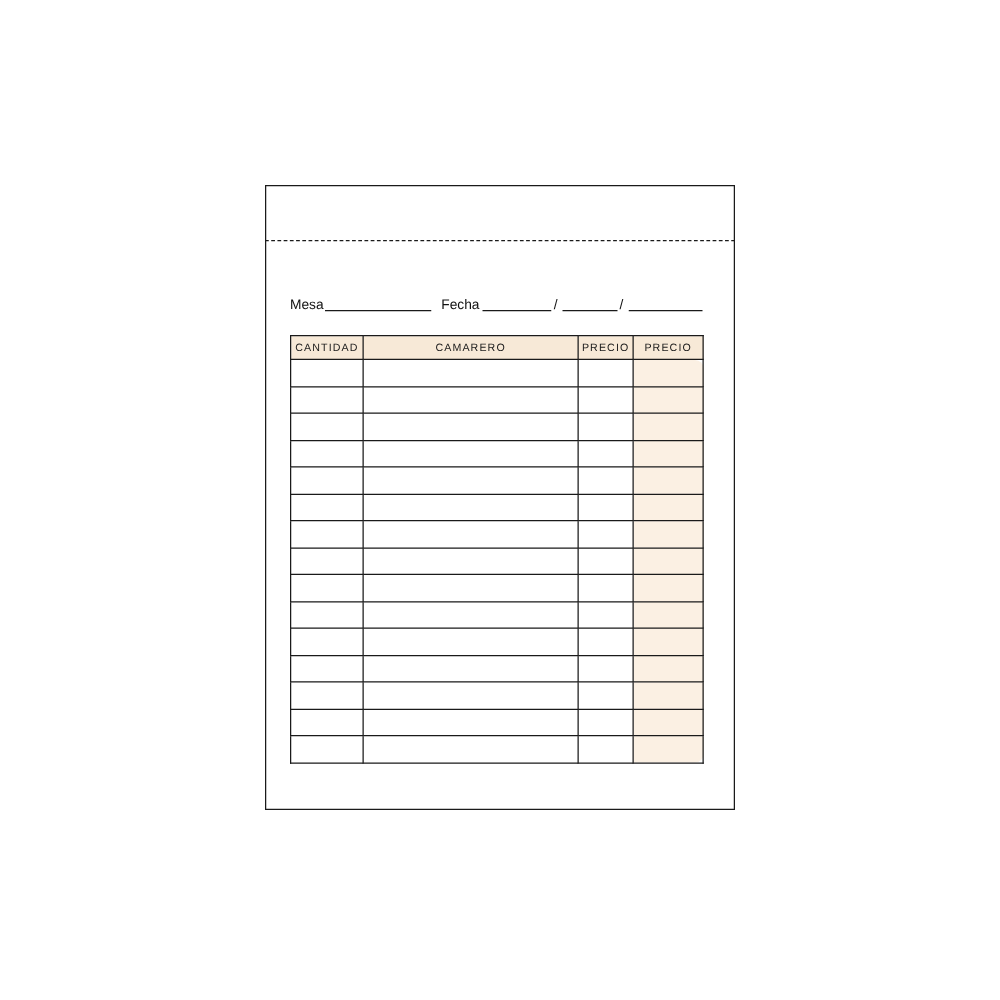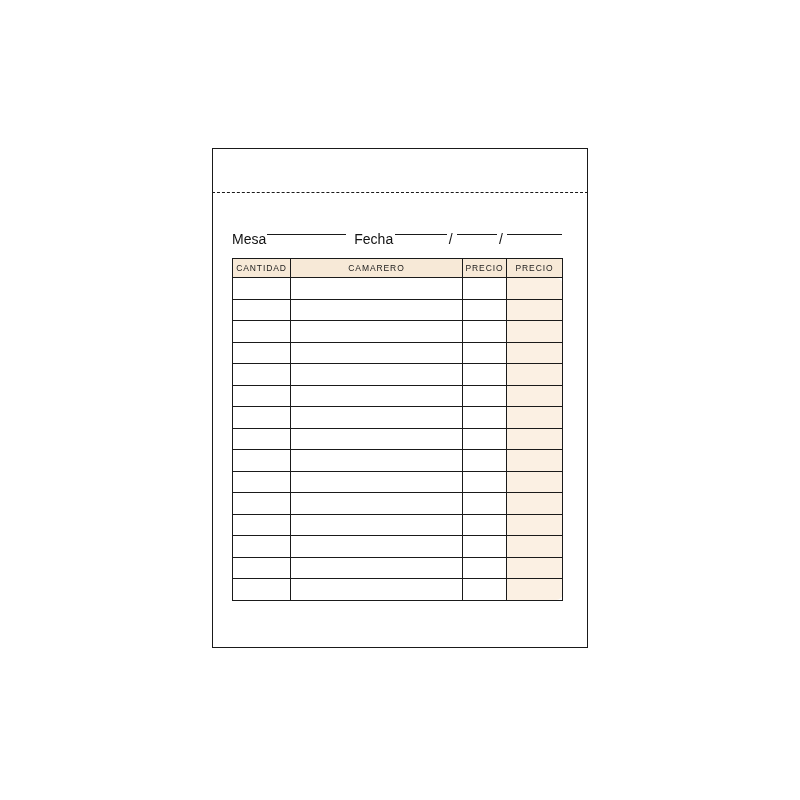--- a/index.html
+++ b/index.html
@@ -68,22 +68,22 @@
   }
 
   
   .field-row2 {
     position: absolute;
     left: 232px;
     top: 234px;
     width: 330px;
     height: 16px;
     display: flex;
-    align-items: flex-start;
-    font-size: 14px;
+    align-items: flex-end;
+    font-size: 11px;
     color: #111;
   }
   .field-row2 .lbl {
     line-height: 10px;
     padding-bottom: 1px;
     white-space: nowrap;
   }
   .field-row2 .rule {
     height: 0;
     border-bottom: 1px solid #1a1a1a;
@@ -95,21 +95,21 @@
   .rule-d2    { width: 60px; margin-left: 2px; }
   .slash {
     padding: 0 2px 1px 2px;
     line-height: 10px;
   }
 
   
   .table {
     position: absolute;
     left: 232px;
-    top: 258px;
+    top: 268px;
     width: 330px;
     border-collapse: collapse;
     table-layout: fixed;
   }
   .table th, .table td {
     border: 1px solid #1a1a1a;
     padding: 0;
     height: 21.5px;
     box-sizing: border-box;
   }

